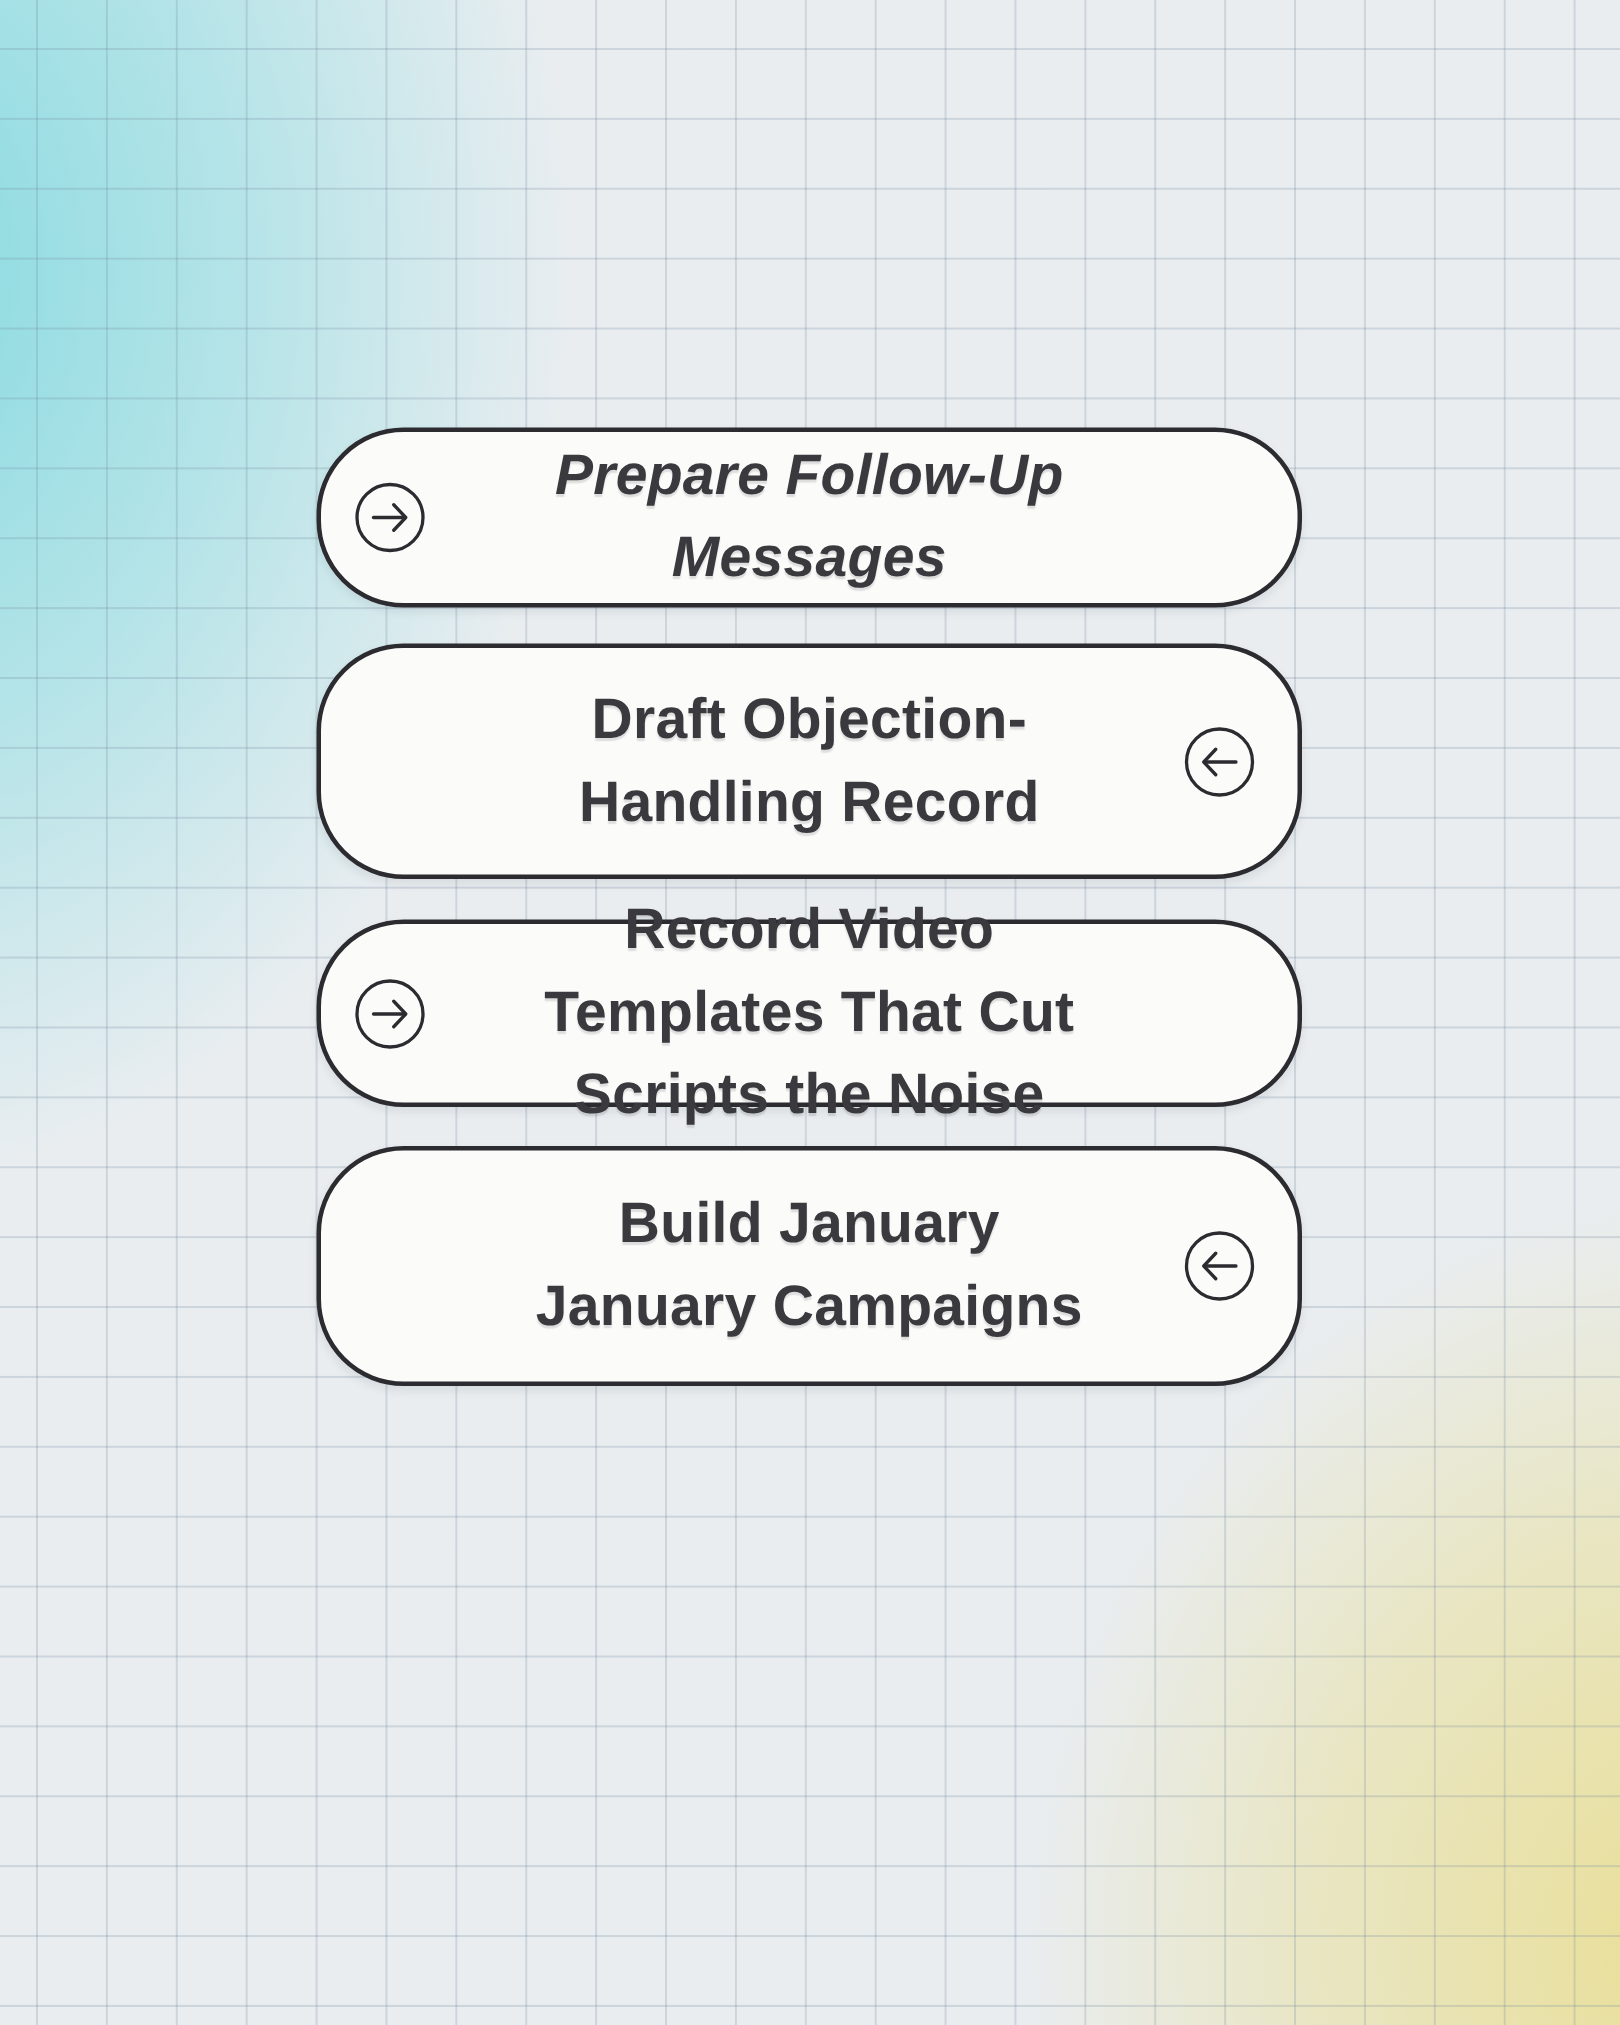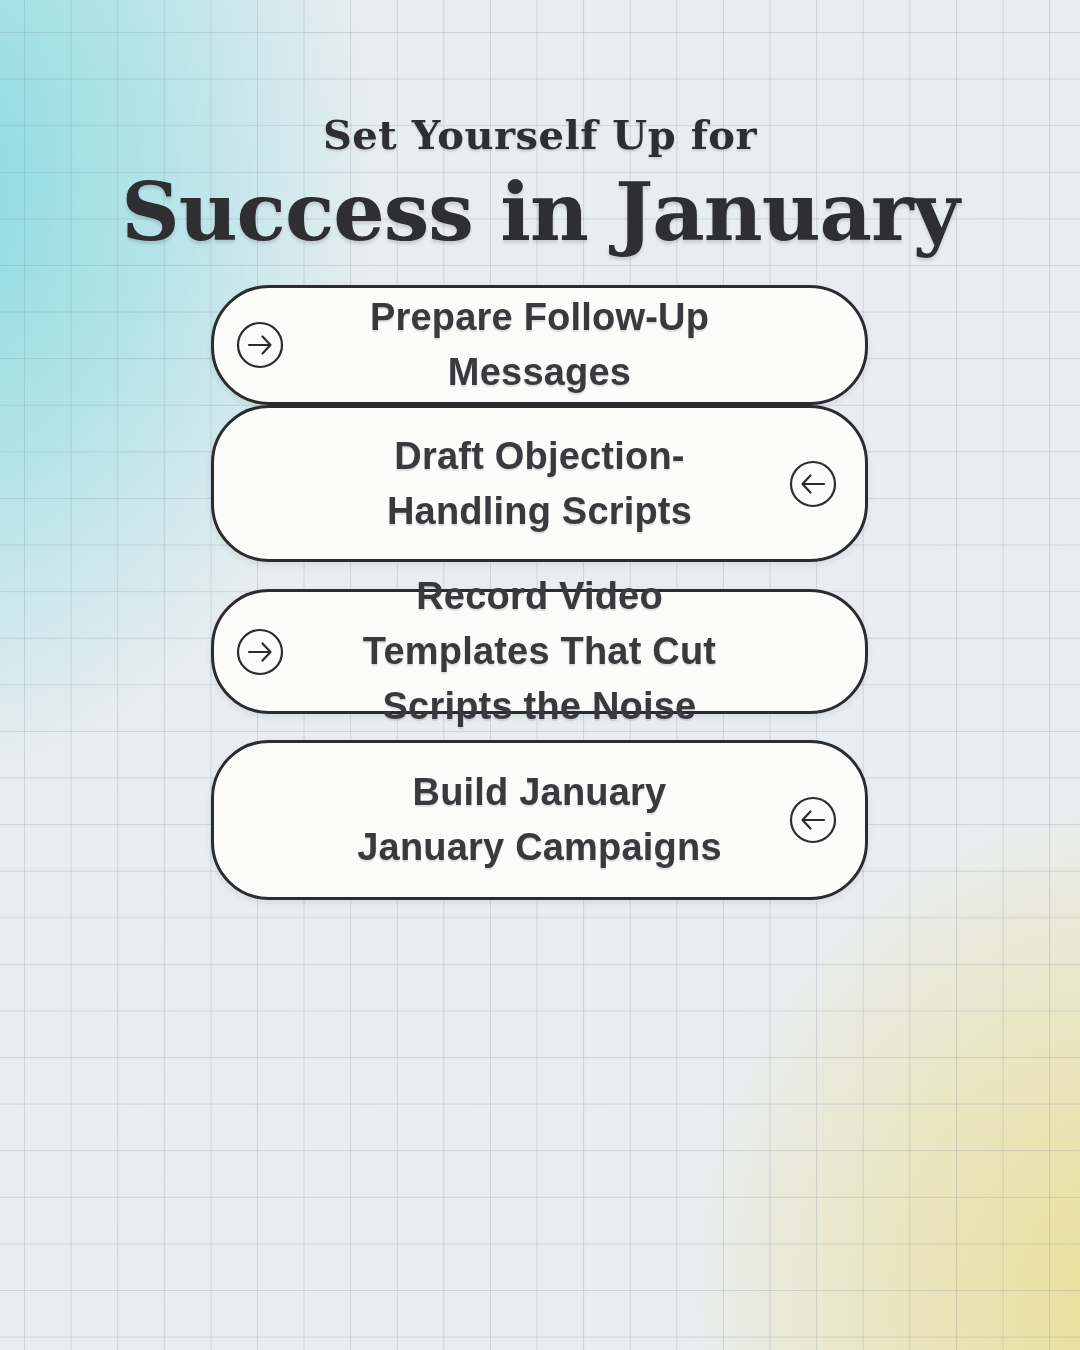--- a/index.html
+++ b/index.html
@@ -67,22 +67,22 @@
     position: relative;
     width: 100%;
     background: #fbfbfa;
     border: 3px solid #2b2b30;
     border-radius: 58px;
     display: flex;
     align-items: center;
     justify-content: center;
     box-shadow: 0 3px 6px rgba(60,65,75,0.10);
   }
-  .card-1 { height: 120px; }
-  .card-2 { height: 157px; }
+  .card-1 { height: 120px; font-style: italic; }
+  .card-2 { height: 157px; margin-top: 24px; }
   .card-3 { height: 125px; margin-top: 27px; }
   .card-4 { height: 160px; margin-top: 26px; }
 
   .card-text {
     text-align: center;
     font-weight: 700;
     font-size: 38px;
     line-height: 55px;
     color: #39393e;
     letter-spacing: 0.2px;
@@ -107,24 +107,20 @@
     stroke-linejoin: round;
   }
 </style>
 </head>
 <body>
 
 <div class="canvas">
 
   <div class="grid-overlay"></div>
 
-  <div class="header">
-    <div class="eyebrow">Set Yourself Up for</div>
-    <div class="title">Success in January</div>
-  </div>
 
   <div class="cards">
 
     <div class="card card-1">
       <span class="icon-wrap left">
         <svg viewBox="0 0 48 48">
           <circle cx="24" cy="24" r="22"></circle>
           <path d="M13 24 H 34"></path>
           <path d="M26.5 15.5 L 34.5 24 L 26.5 32.5"></path>
         </svg>
@@ -138,21 +134,21 @@
     <div class="card card-2">
       <span class="icon-wrap right">
         <svg viewBox="0 0 48 48">
           <circle cx="24" cy="24" r="22"></circle>
           <path d="M35 24 H 14"></path>
           <path d="M21.5 15.5 L 13.5 24 L 21.5 32.5"></path>
         </svg>
       </span>
       <div class="card-text">
         <div>Draft Objection-</div>
-        <div>Handling Scripts</div>
+        <div>Handling Record</div>
       </div>
     </div>
 
     <div class="card card-3">
       <span class="icon-wrap left">
         <svg viewBox="0 0 48 48">
           <circle cx="24" cy="24" r="22"></circle>
           <path d="M13 24 H 34"></path>
           <path d="M26.5 15.5 L 34.5 24 L 26.5 32.5"></path>
         </svg>

